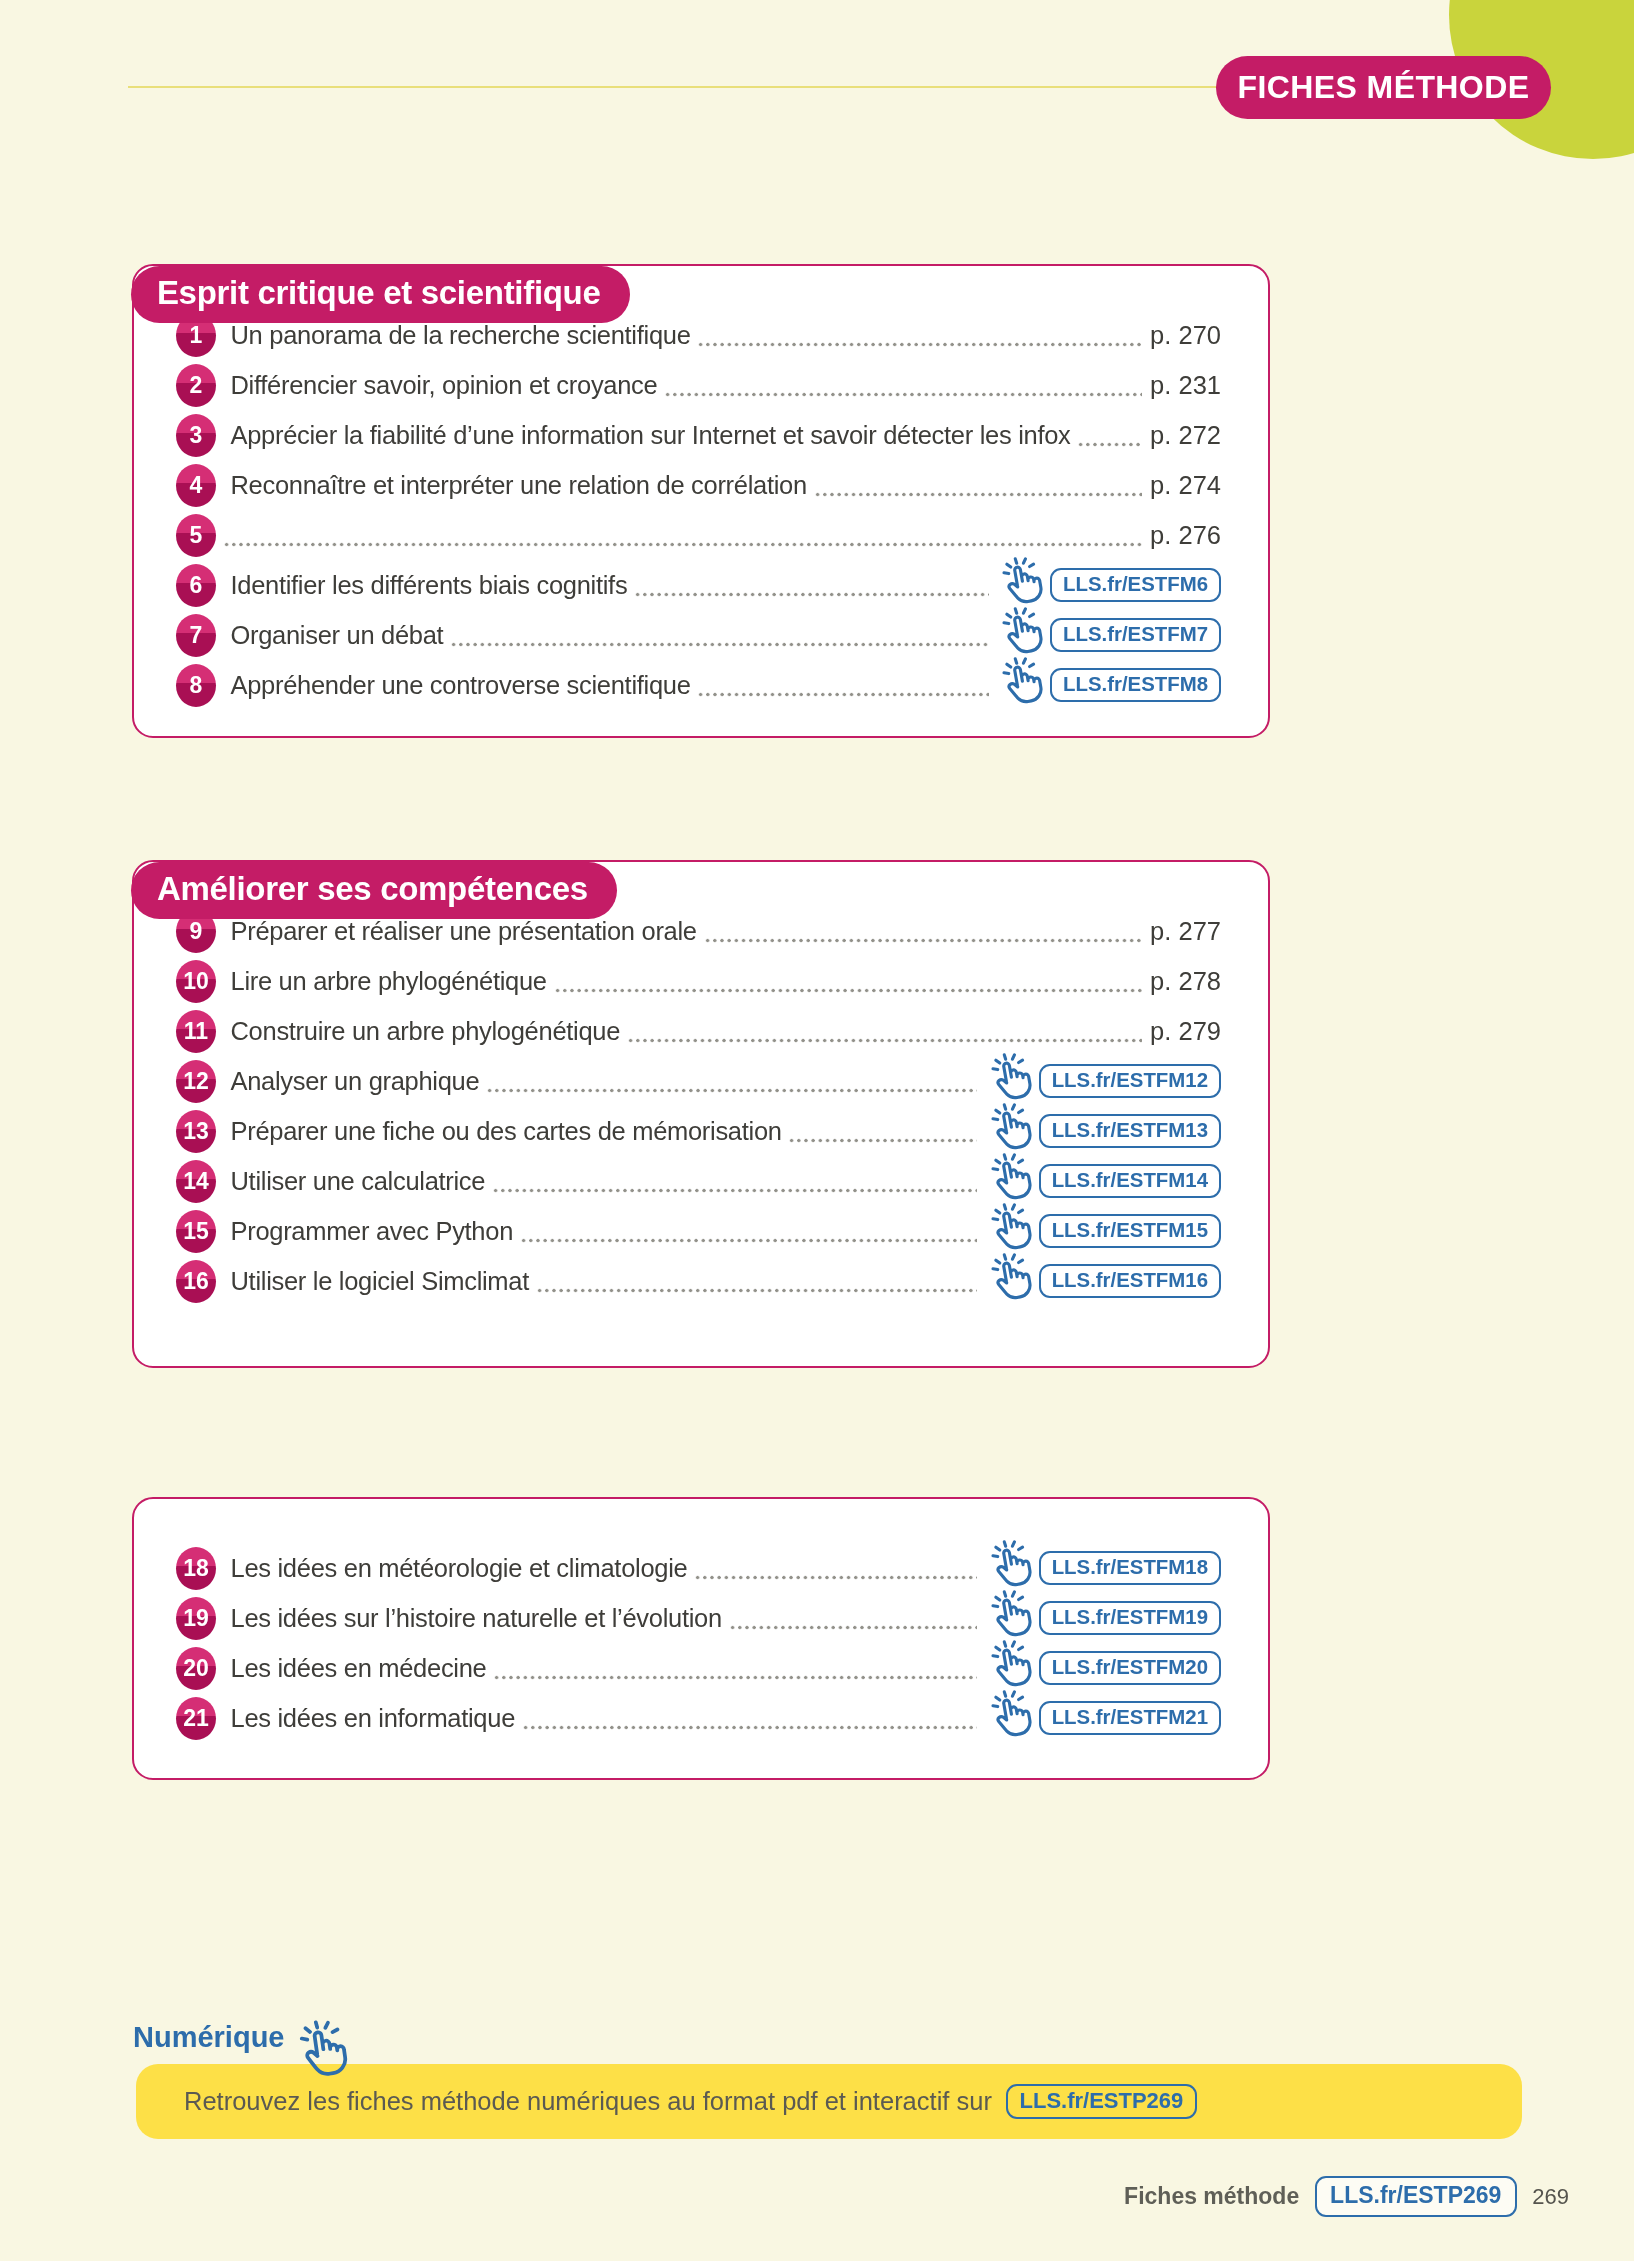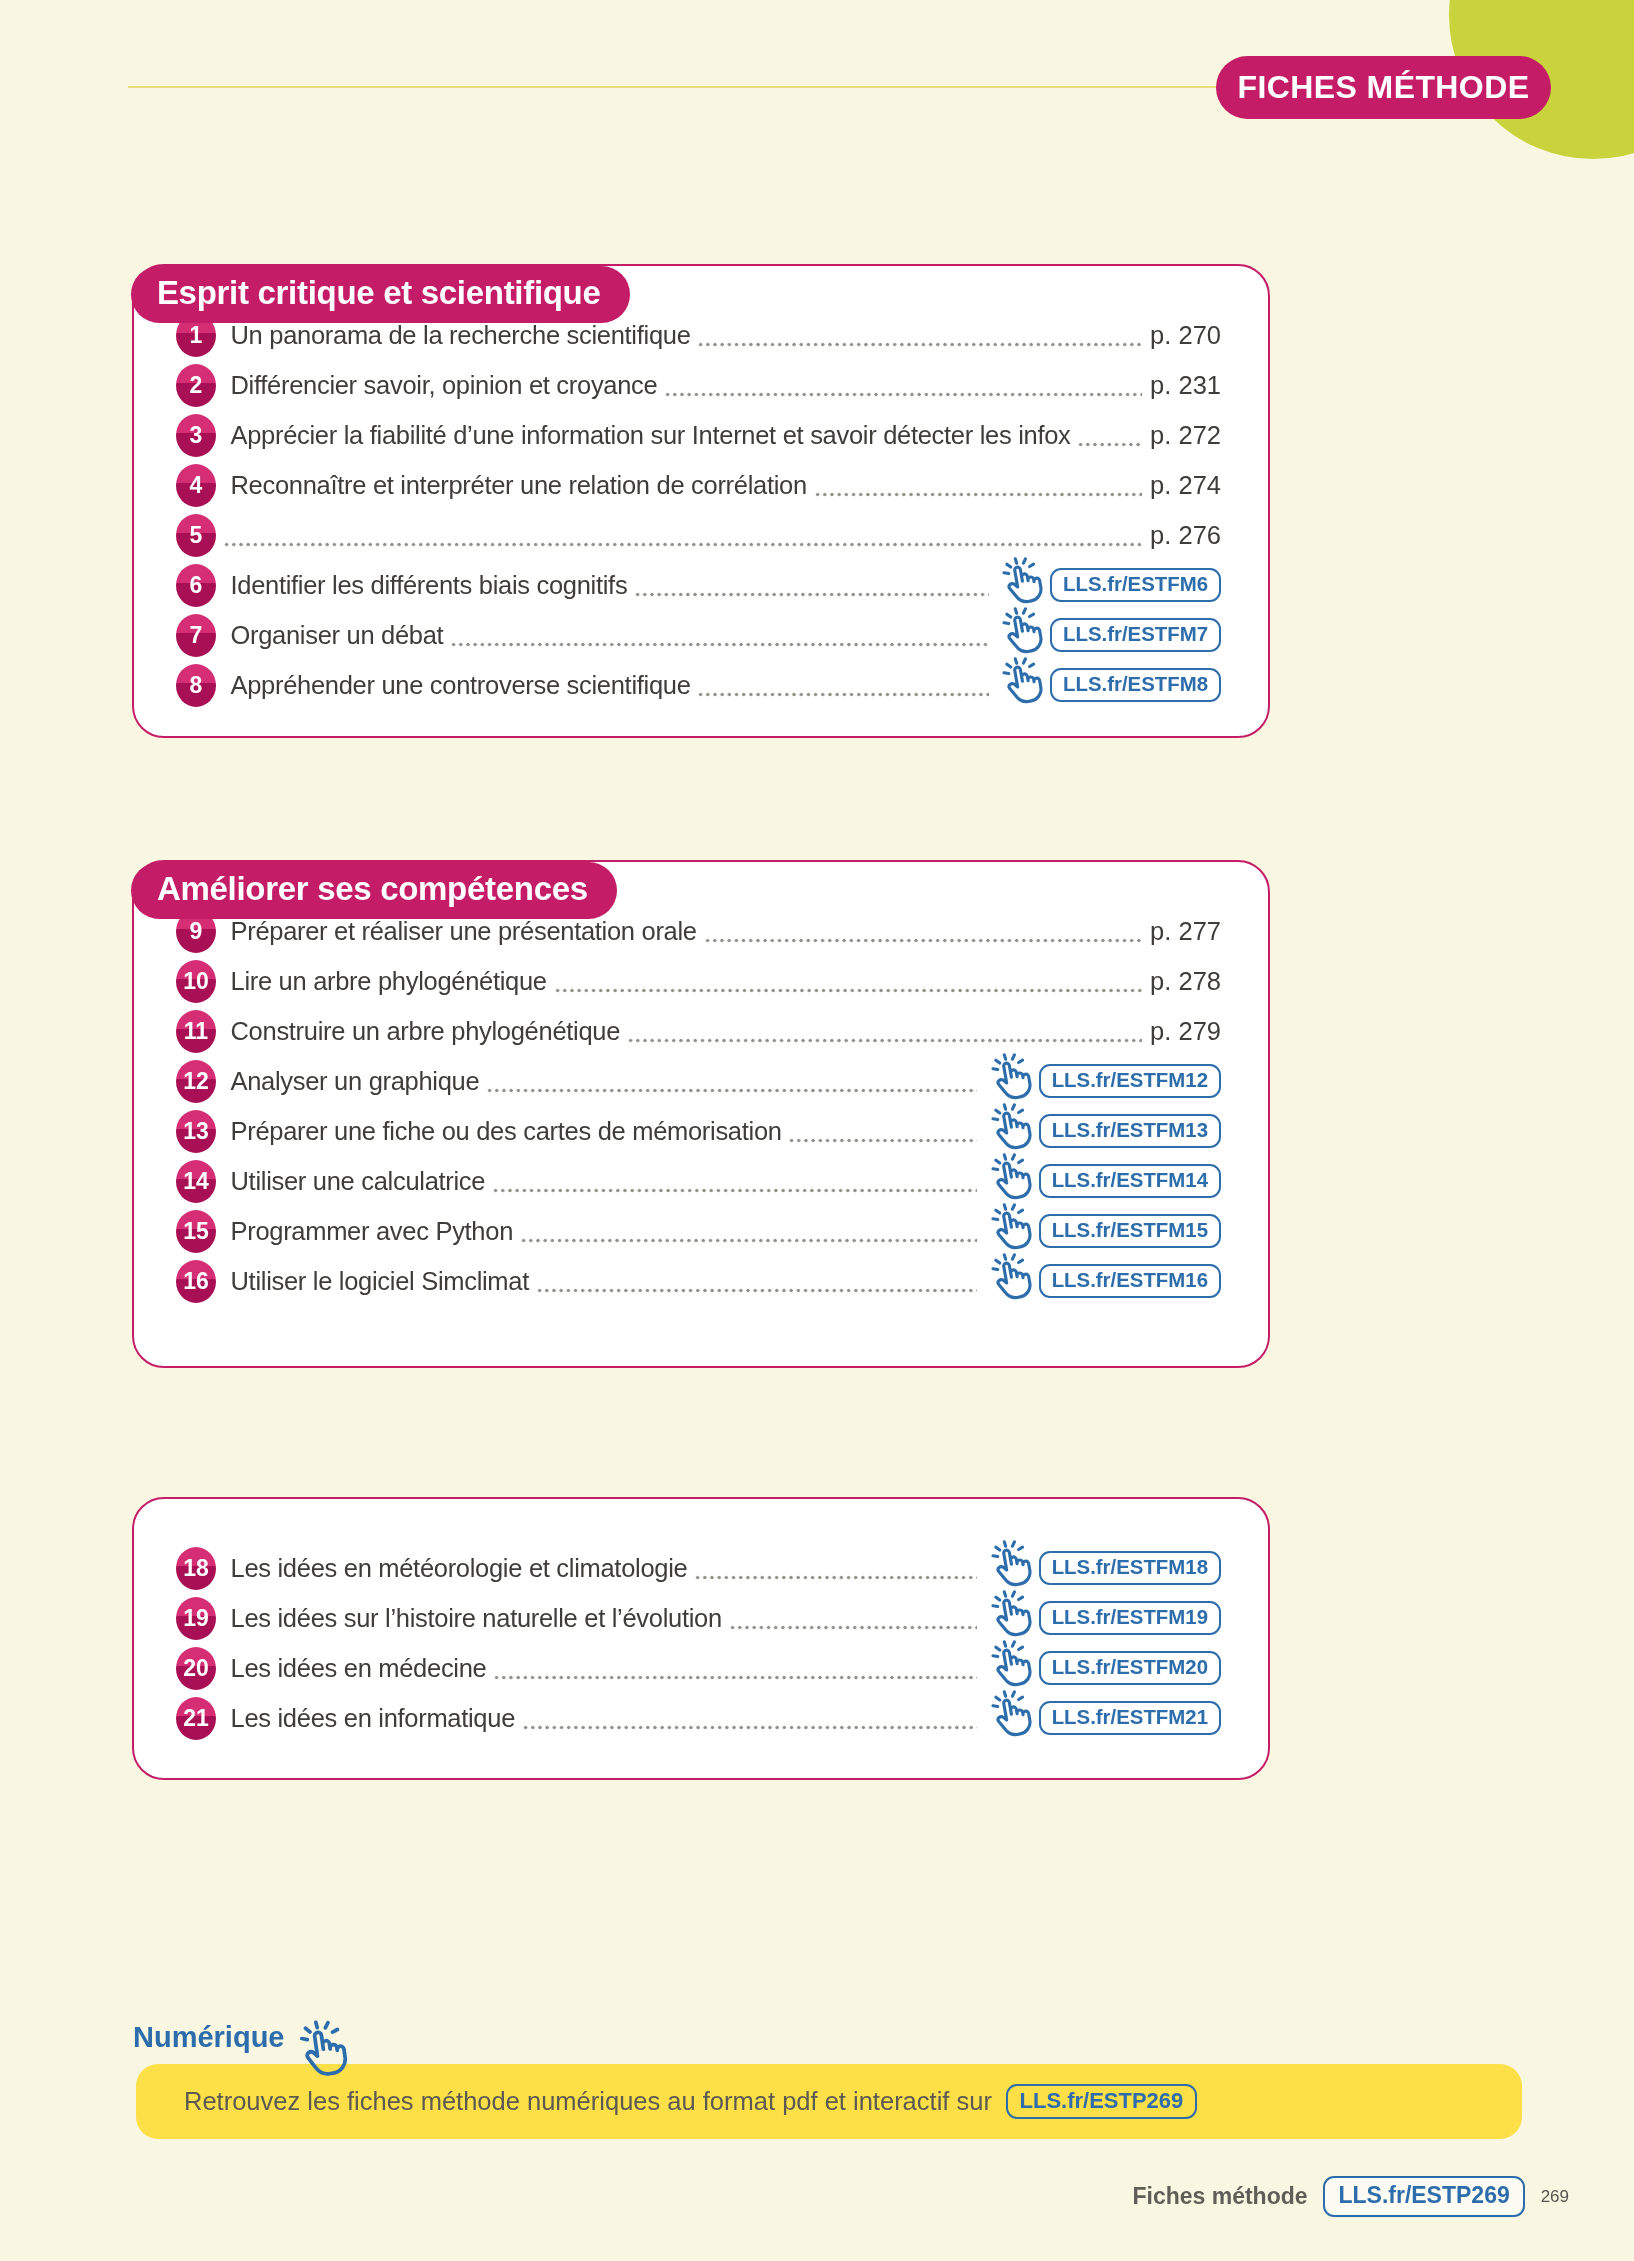--- a/index.html
+++ b/index.html
@@ -6,21 +6,21 @@
   body{font-family:"Liberation Sans","DejaVu Sans",sans-serif;}
   .page{position:relative;width:1635px;height:2261px;background:#f9f7e2;overflow:hidden;}
 
   
   .green-circle{position:absolute;left:1449px;top:-129px;width:288px;height:288px;border-radius:50%;background:#c9d43c;}
   .top-rule{position:absolute;left:128px;top:86px;width:1093px;height:1.7px;background:#e9df7a;}
   .banner{position:absolute;left:1216px;top:56px;width:335px;height:63px;background:#c41c66;border-radius:34px;
           color:#fff;font-size:32px;font-weight:bold;letter-spacing:0.4px;display:flex;align-items:center;justify-content:center;z-index:3;}
 
   
-  .section{position:absolute;left:132px;width:1138px;background:#ffffff;border:2.6px solid #c41c66;border-radius:32px;box-sizing:border-box;}
+  .section{position:absolute;left:132px;width:1138px;background:#ffffff;border:2.6px solid #c41c66;border-radius:21px;box-sizing:border-box;}
   #sections-root .section:nth-child(1){top:264px;height:474px;}
   #sections-root .section:nth-child(2){top:860px;height:508px;}
   #sections-root .section:nth-child(3){top:1497px;height:283px;}
   .section-title{position:absolute;top:-27px;left:-2.6px;background:#c41c66;color:#fff;font-size:33px;font-weight:bold;
                  letter-spacing:-0.3px;padding:7.7px 29px 11px 25.5px;border-radius:31px;white-space:nowrap;z-index:2;}
   .rows{padding:44px 47px 0 42px;}
   .row{display:flex;align-items:center;height:50px;}
   .num{flex:0 0 auto;width:40px;height:43px;border-radius:50%;display:flex;align-items:center;justify-content:center;
        background:linear-gradient(180deg,#d52e75 0%,#d52e75 45%,#a90f54 45%,#a90f54 100%);
        color:#fff;font-size:23px;font-weight:bold;}
@@ -41,21 +41,21 @@
   .numerique-title .hand-icon{width:61px;height:61px;margin:-3.4px 0 0 8.5px;transform:rotate(-8deg);}
   .numerique-box{position:absolute;left:136px;top:2064px;width:1386px;height:75px;background:#fde047;border-radius:22px;
                  box-sizing:border-box;display:flex;align-items:center;gap:13.6px;padding:0 25.5px 0 48px;
                  font-size:25.5px;color:#5b5a52;}
   .numerique-box .pill{font-size:22px;padding:1.7px 12px 3.4px;background:transparent;}
 
   
   .footer{position:absolute;top:2176px;right:66px;display:flex;align-items:center;gap:15.3px;}
   .footer-label{font-size:23px;font-weight:bold;color:#5f5f57;}
   .footer .pill{font-size:23px;padding:4.3px 13.6px 6px;background:#fdfcf4;}
-  .footer-page{font-size:17px;color:#55544d;}
+  .footer-page{font-size:22px;color:#55544d;}
 </style>
 </head>
 <body>
 
 <div class="page">
   <div class="green-circle"></div>
   <div class="top-rule"></div>
   <div class="banner">FICHES MÉTHODE</div>
 
   <div id="sections-root">

